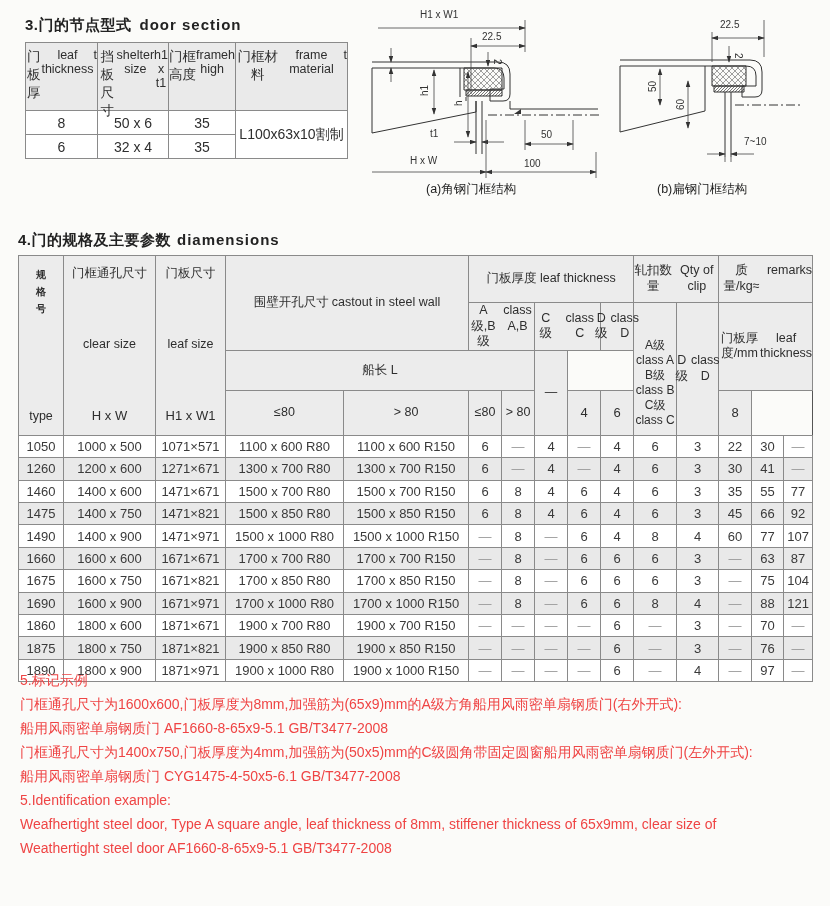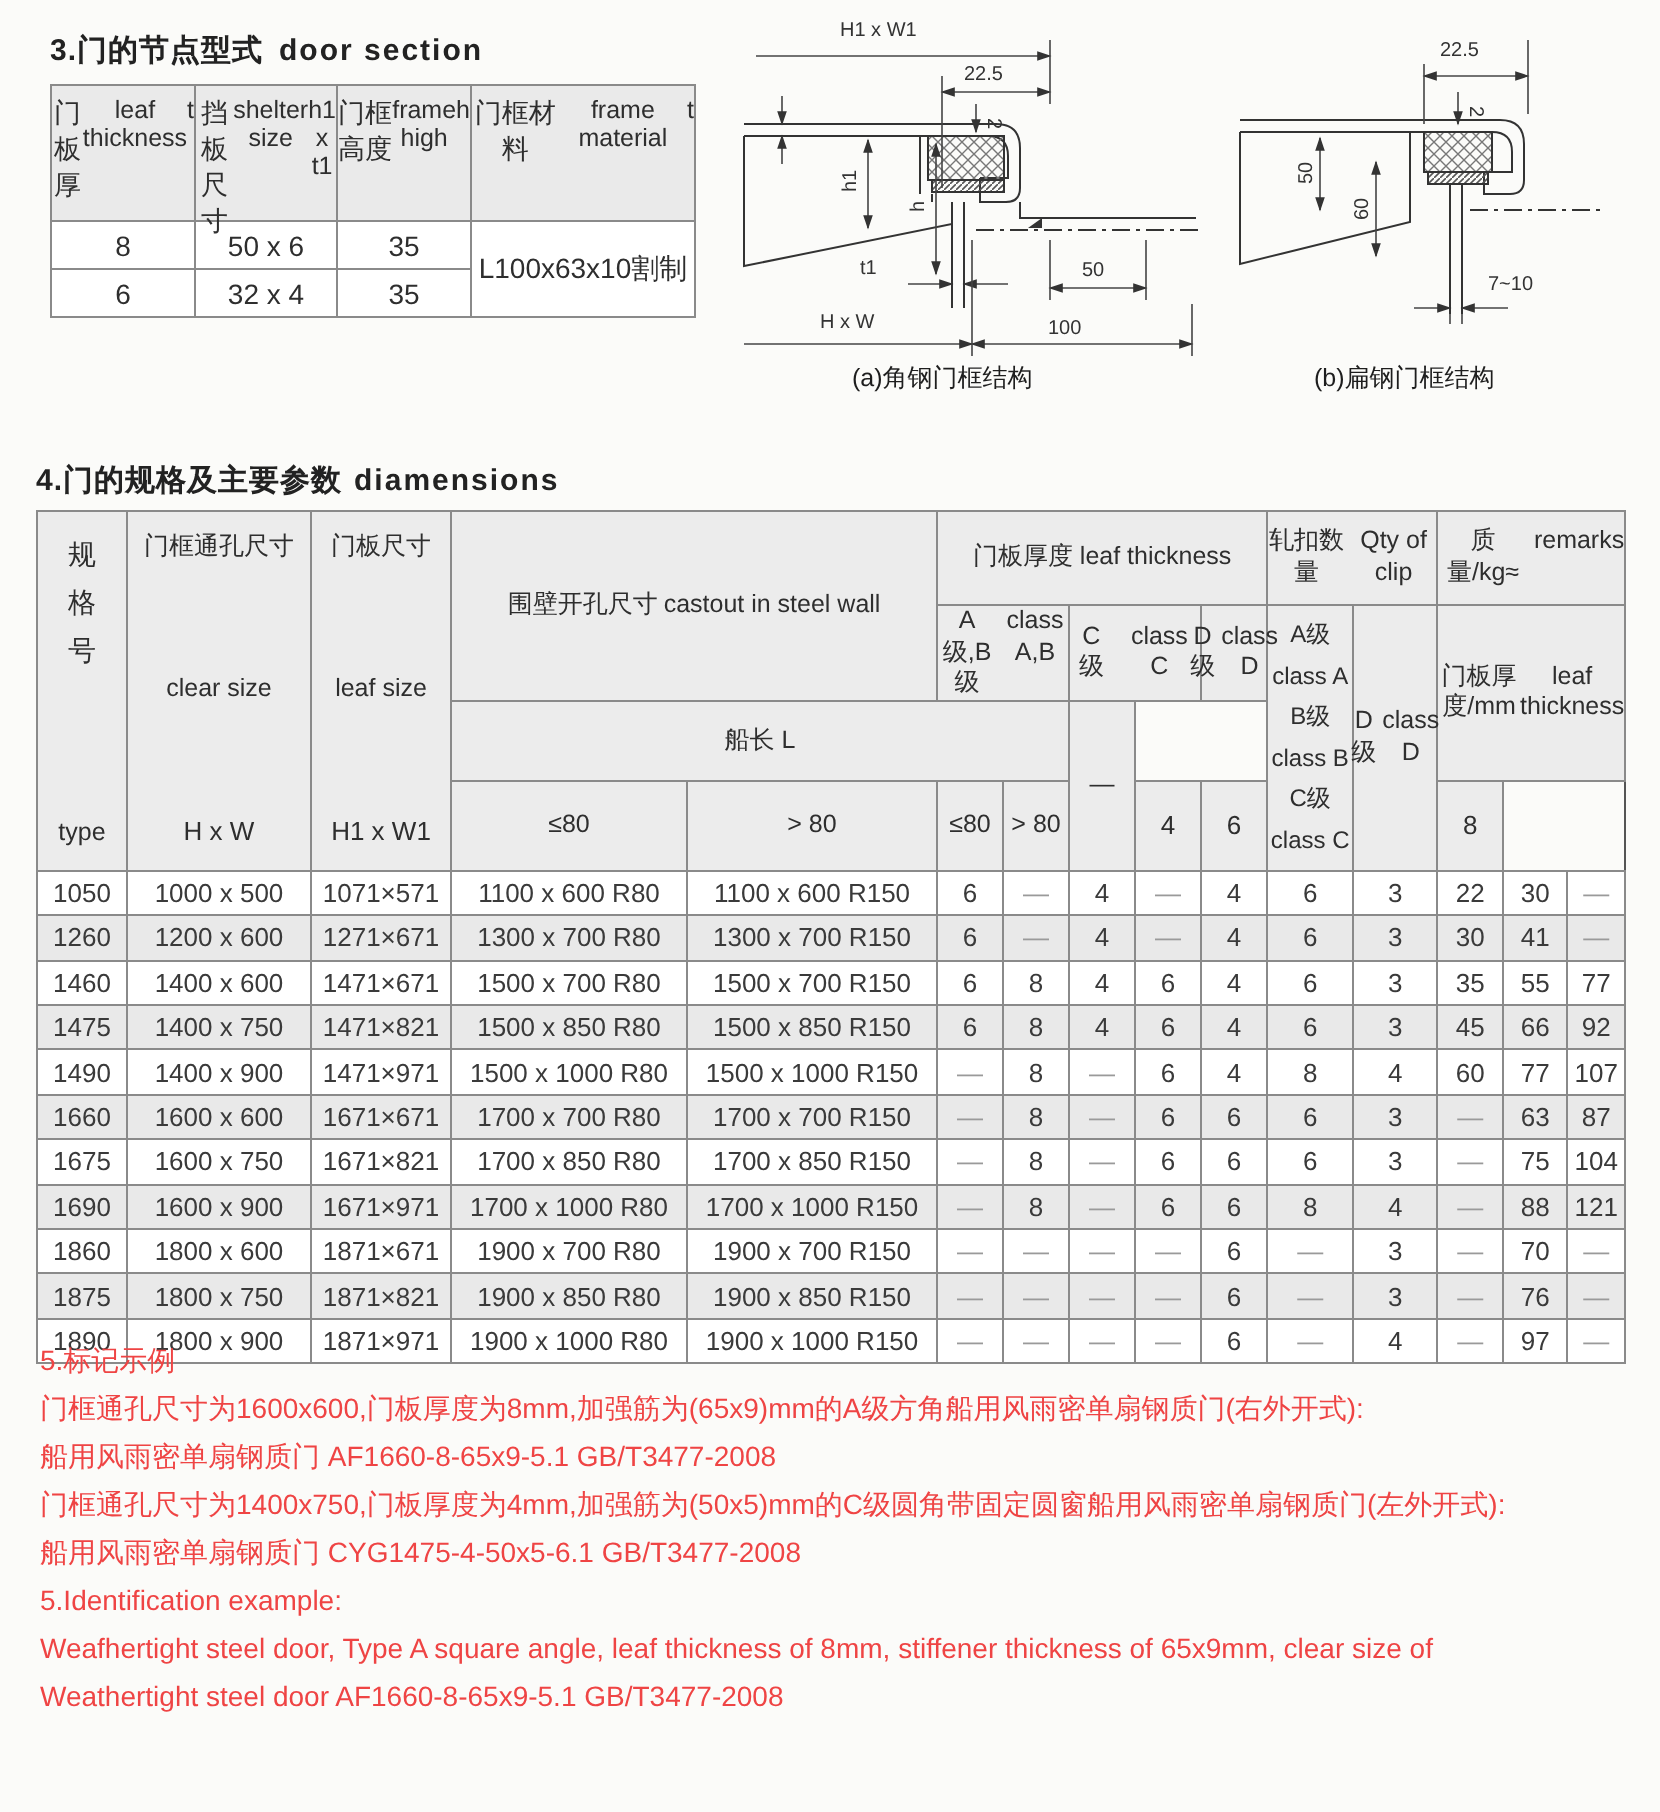--- a/index.html
+++ b/index.html
@@ -31,24 +31,24 @@
 
   
   .t4{position:absolute;left:18px;top:255px;width:794px;border:1px solid #555;}
   .t4 th{background:#ececec;font-weight:normal;font-size:12.5px;line-height:1.25;}
   .t4 td{font-size:13px;height:21.4px;background:#fff;color:#3a3a3a;}
   .t4 tbody tr:nth-child(even) td{background:#e9e9e9;}
   .t4 td.dash{color:#9a9a9a;}
   .t4 .r1{height:47px;}.t4 .r2{height:43px;}.t4 .r3{height:40px;}.t4 .r4{height:45px;}
   .hv{display:flex;flex-direction:column;justify-content:space-between;height:158px;padding:6px 0;}
   .hv .sym{font-size:13px;}
-  .vzh{width:1.05em;margin:0 auto;line-height:1.7;word-break:break-all;font-size:14px;}
+  .vzh{width:1.05em;margin:0 auto;line-height:1.7;word-break:break-all;font-size:10px;font-weight:bold;}
   .h2l{display:flex;justify-content:center;gap:3px;}
   .small th,.th-small{font-size:10px;}
-  .clipstack{display:flex;flex-direction:column;justify-content:space-between;height:118px;padding:4px 0;font-size:12px;}
+  .clipstack{display:flex;flex-direction:column;justify-content:flex-end;height:118px;padding:4px 0;font-size:12px;}
 
   
   .notes{position:absolute;left:20px;top:668px;width:800px;font-size:14px;color:#ef4444;}
   .notes .line{height:24px;line-height:24px;white-space:nowrap;}
 </style>
 </head>
 <body>
 
 <div class="page">
 

